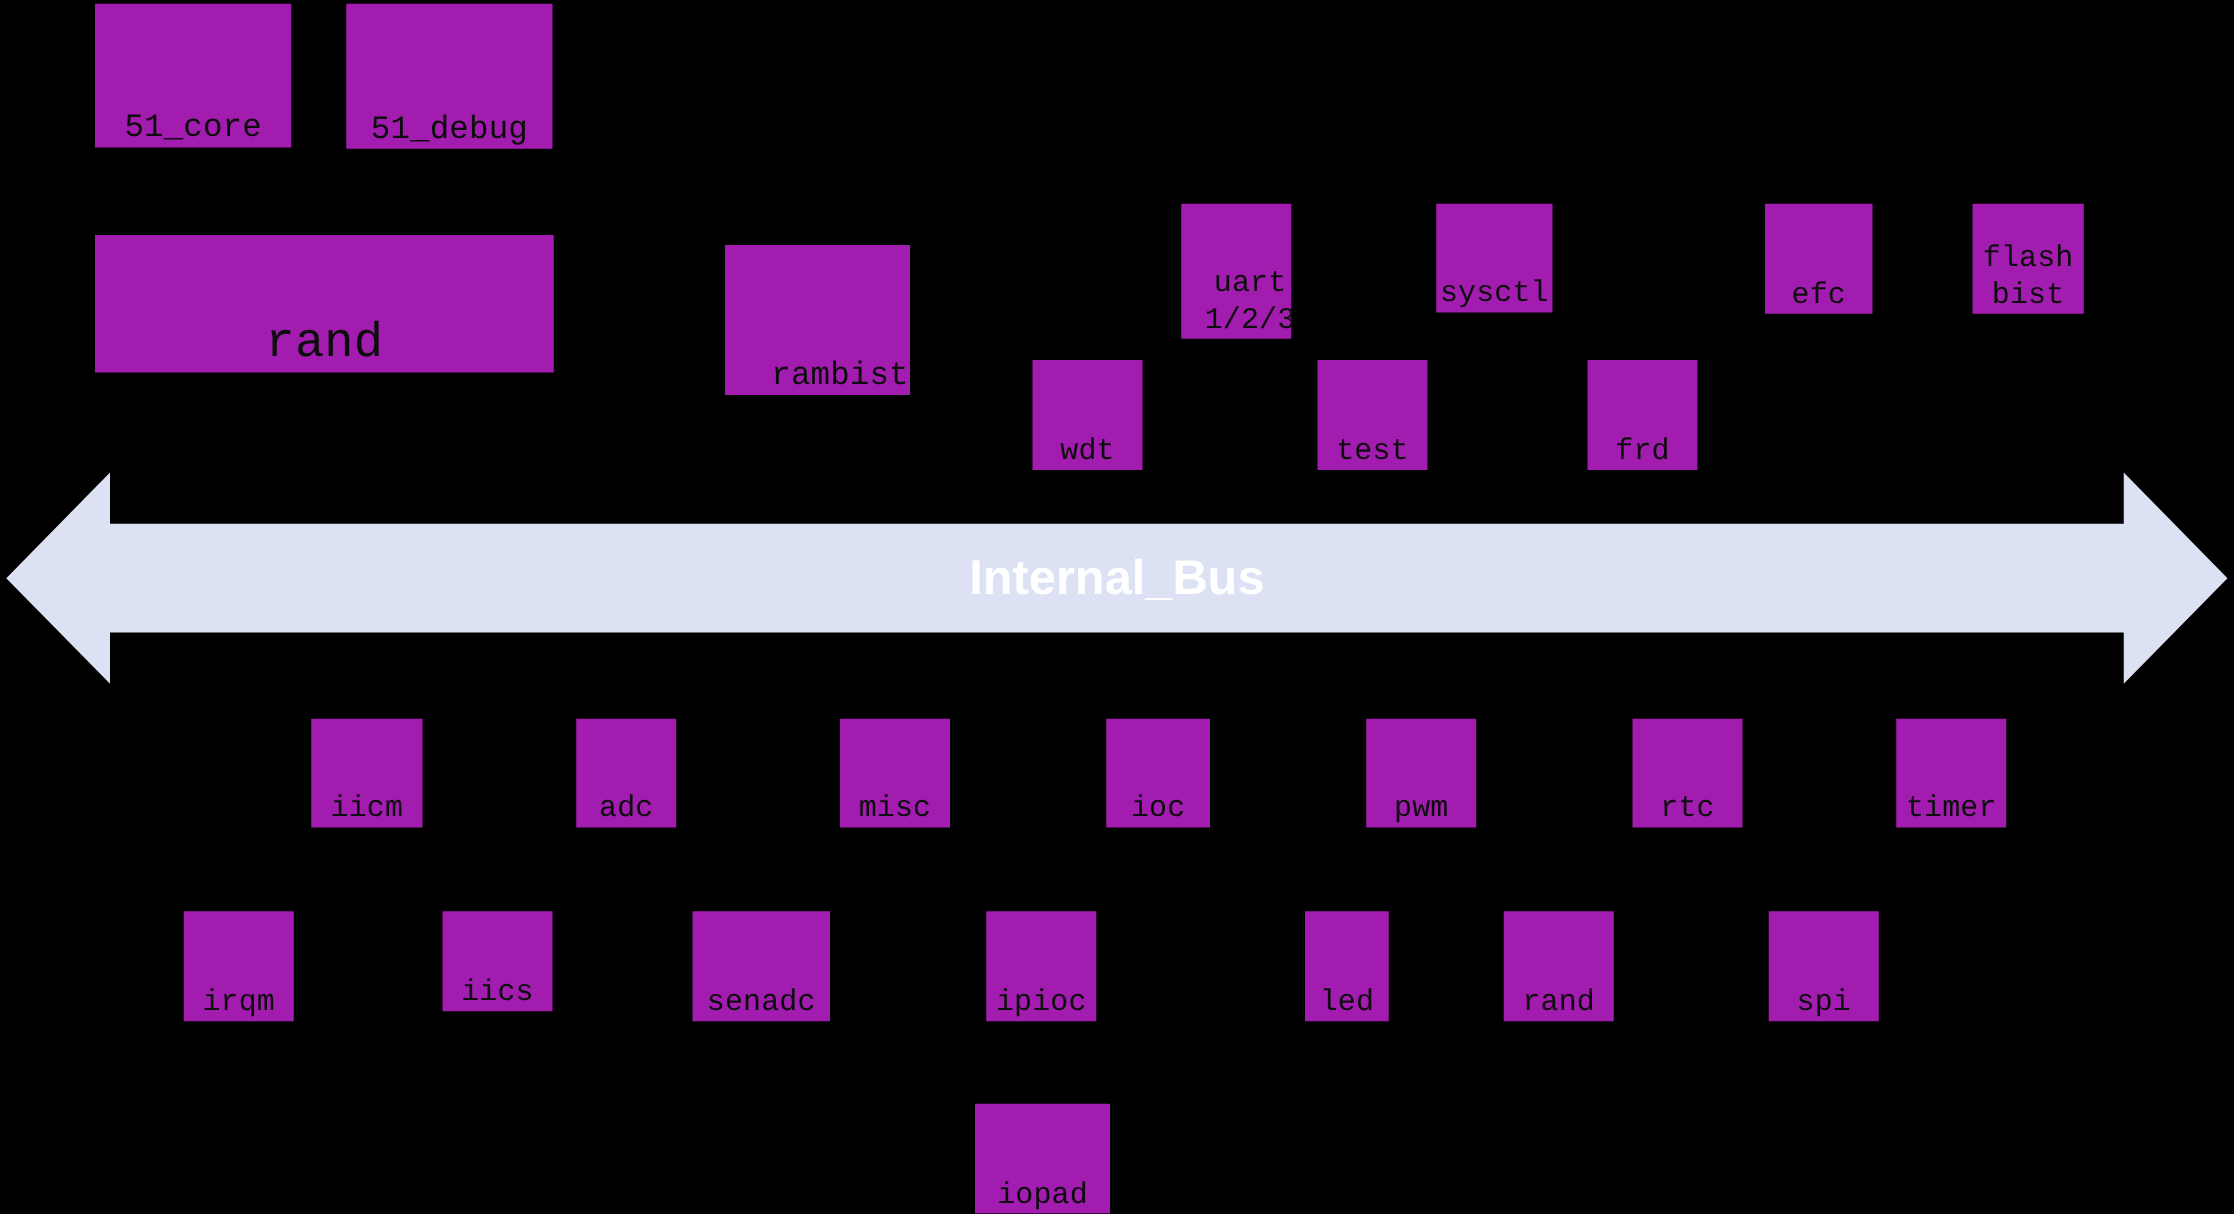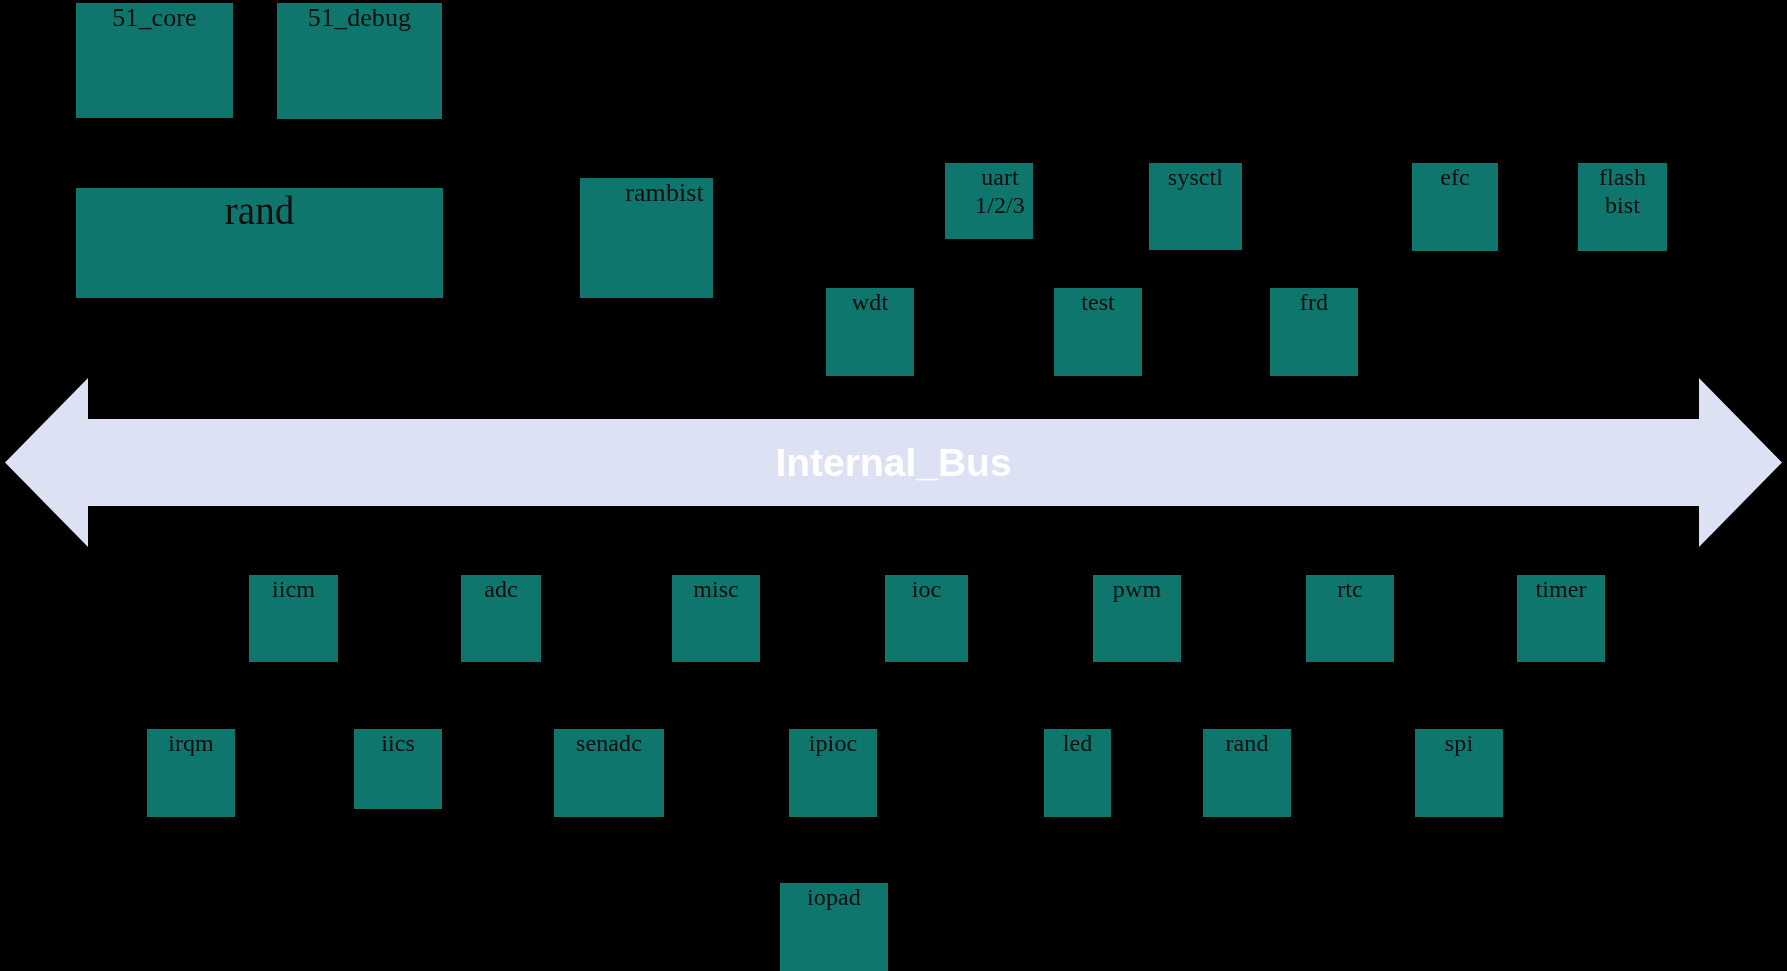--- a/index.html
+++ b/index.html
@@ -13,29 +13,29 @@
   }
   #stage {
     position: relative;
     width: 1787px;
     height: 971px;
     background: #000000;
     overflow: hidden;
   }
   .block {
     position: absolute;
-    background: #0f766e;
+    background: #a21caf;
     color: #0d0d0d;
     display: flex;
-    align-items: flex-start;
+    align-items: flex-end;
     justify-content: center;
     text-align: center;
     line-height: 1.18;
     box-sizing: border-box;
-    font-family: Liberation Serif, serif;
+    font-family: Liberation Mono, monospace;
     white-space: pre-line;
     letter-spacing: 0.1px;
   }
   .block-label {
     display: block;
     white-space: pre-line;
   }
   .size-sm  { font-size: 24px; }
   .size-md  { font-size: 26px; }
   .size-lg  { font-size: 39px; }
@@ -79,22 +79,22 @@
       <polygon points="5,92.5 88,8 88,49 1699,49 1699,8 1782,92.5 1699,177 1699,136 88,136 88,177" fill="#dce2f4"></polygon>
     </svg>
   </div>
   <div id="bus-label">
     <span>Internal_Bus</span>
   </div>
 
 <div class="block size-md" style="left: 76px; top: 3px; width: 157px; height: 115px;"><span class="block-label">51_core</span></div>
     <div class="block size-md" style="left: 277px; top: 3px; width: 165px; height: 116px;"><span class="block-label">51_debug</span></div>
     <div class="block size-lg" style="left: 76px; top: 188px; width: 367px; height: 110px;"><span class="block-label">rand</span></div>
-    <div class="block size-md" style="left: 580px; top: 178px; width: 133px; height: 120px; padding-left: 36px;"><span class="block-label">rambist</span></div>
-    <div class="block size-sm" style="left: 945px; top: 163px; width: 88px; height: 76px; padding-left: 22px;"><span class="block-label">uart
+    <div class="block size-md" style="left: 580px; top: 196px; width: 148px; height: 120px; padding-left: 36px;"><span class="block-label">rambist</span></div>
+    <div class="block size-sm" style="left: 945px; top: 163px; width: 88px; height: 108px; padding-left: 22px;"><span class="block-label">uart
 1/2/3</span></div>
     <div class="block size-sm" style="left: 1149px; top: 163px; width: 93px; height: 87px;"><span class="block-label">sysctl</span></div>
     <div class="block size-sm" style="left: 1412px; top: 163px; width: 86px; height: 88px;"><span class="block-label">efc</span></div>
     <div class="block size-sm" style="left: 1578px; top: 163px; width: 89px; height: 88px;"><span class="block-label">flash
 bist</span></div>
     <div class="block size-sm" style="left: 826px; top: 288px; width: 88px; height: 88px;"><span class="block-label">wdt</span></div>
     <div class="block size-sm" style="left: 1054px; top: 288px; width: 88px; height: 88px;"><span class="block-label">test</span></div>
     <div class="block size-sm" style="left: 1270px; top: 288px; width: 88px; height: 88px;"><span class="block-label">frd</span></div>
     <div class="block size-sm" style="left: 249px; top: 575px; width: 89px; height: 87px;"><span class="block-label">iicm</span></div>
     <div class="block size-sm" style="left: 461px; top: 575px; width: 80px; height: 87px;"><span class="block-label">adc</span></div>

